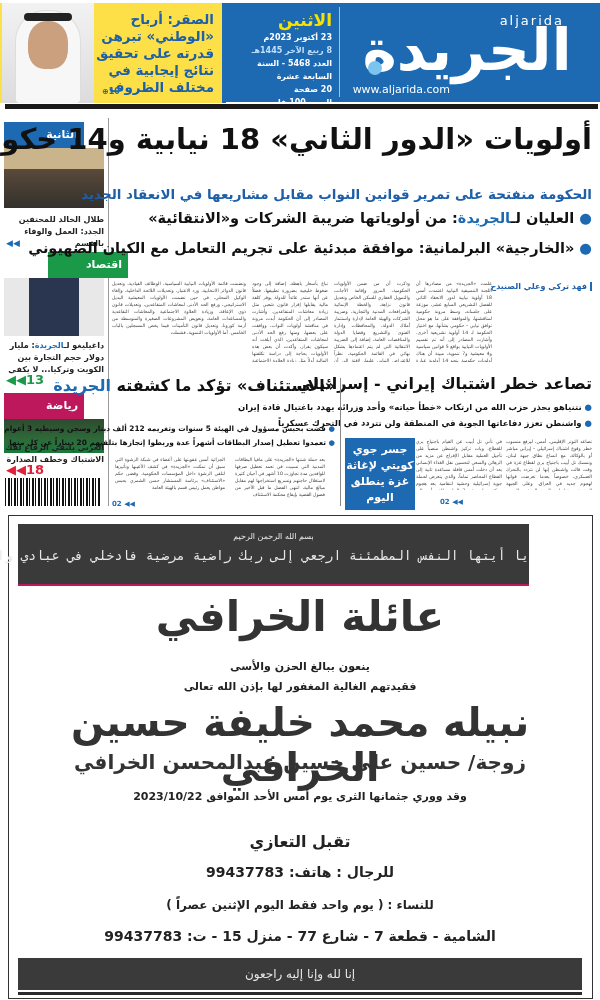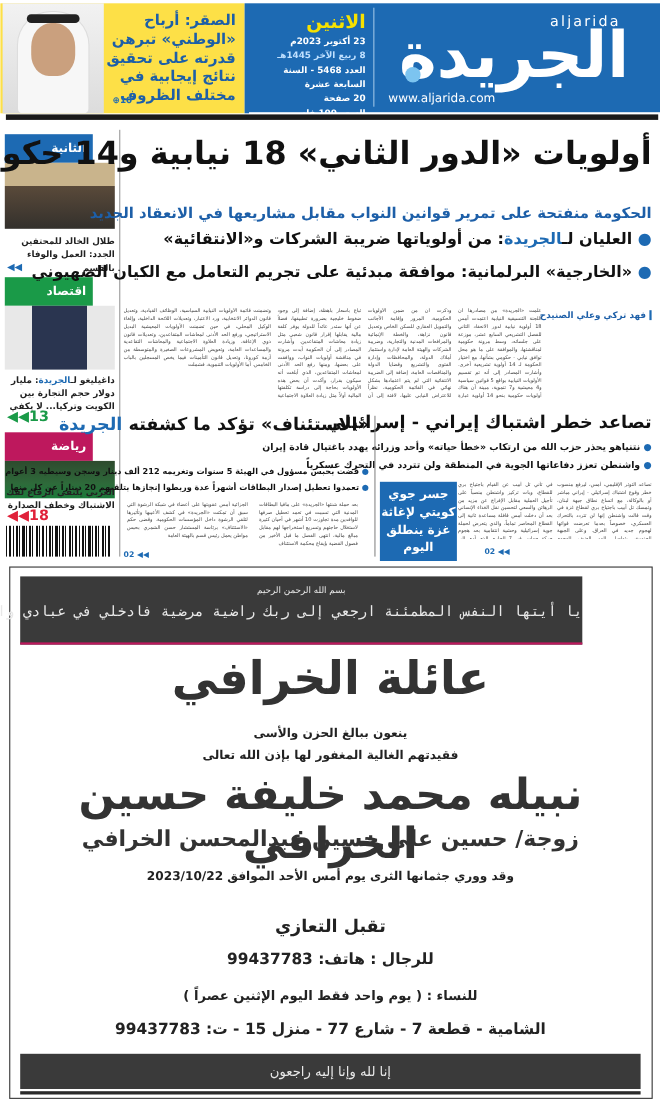--- a/index.html
+++ b/index.html
@@ -99,21 +99,21 @@
 
 <div class="abs rule-thick" style="top:104px;"></div>
 
 <div id="sidebar-divider" class="abs"></div>
 
 <div class="abs sec-tab" style="top:122px;background:#1d6ab3;">الثانية</div>
 <div class="abs sec-photo" style="top:148px;height:60px;background:linear-gradient(#c9b48c 0,#c9b48c 35%,#5a4a3a 35%,#33302c 100%);"></div>
 <div class="abs sec-text" style="top:214px;">طلال الخالد للمحتفين الجدد: العمل والوفاء بالقسم</div>
 <div class="abs sec-page" style="top:238px;color:#1d6ab3;font-size:9px;">◀◀</div>
 
-<div class="abs sec-tab" style="top:252px;background:#1a9a48;">اقتصاد</div>
+<div class="abs sec-tab" style="top:252px;background:#1a9a48;margin-left:44px;">اقتصاد</div>
 <div class="abs sec-photo" style="top:278px;height:58px;background:linear-gradient(90deg,#e8e8e8 0,#e8e8e8 25%,#2a3550 25%,#2a3550 75%,#e8e8e8 75%);"></div>
 <div class="abs sec-text" style="top:340px;">
   <span>داغيليغو لـ</span><span class="brand">الجريدة</span><span>: مليار دولار حجم التجارة بين الكويت وتركيا... لا يكفي</span>
 </div>
 <div class="abs sec-page" style="top:372px;color:#1a9a48;"><span>◀◀</span><span>13</span></div>
 
 <div class="abs sec-tab" style="top:393px;background:#be185d;">رياضة</div>
 <div class="abs sec-photo" style="top:419px;height:34px;background:linear-gradient(#2e4a2e 0,#2e6a3a 60%,#1a7a3a 100%);"></div>
 <div class="abs sec-text" style="top:442px;">العربي يلتقي الرفاع لفك الاشتباك وخطف الصدارة</div>
 <div class="abs sec-page" style="top:462px;color:#e0213a;"><span>◀◀</span><span>18</span></div>

